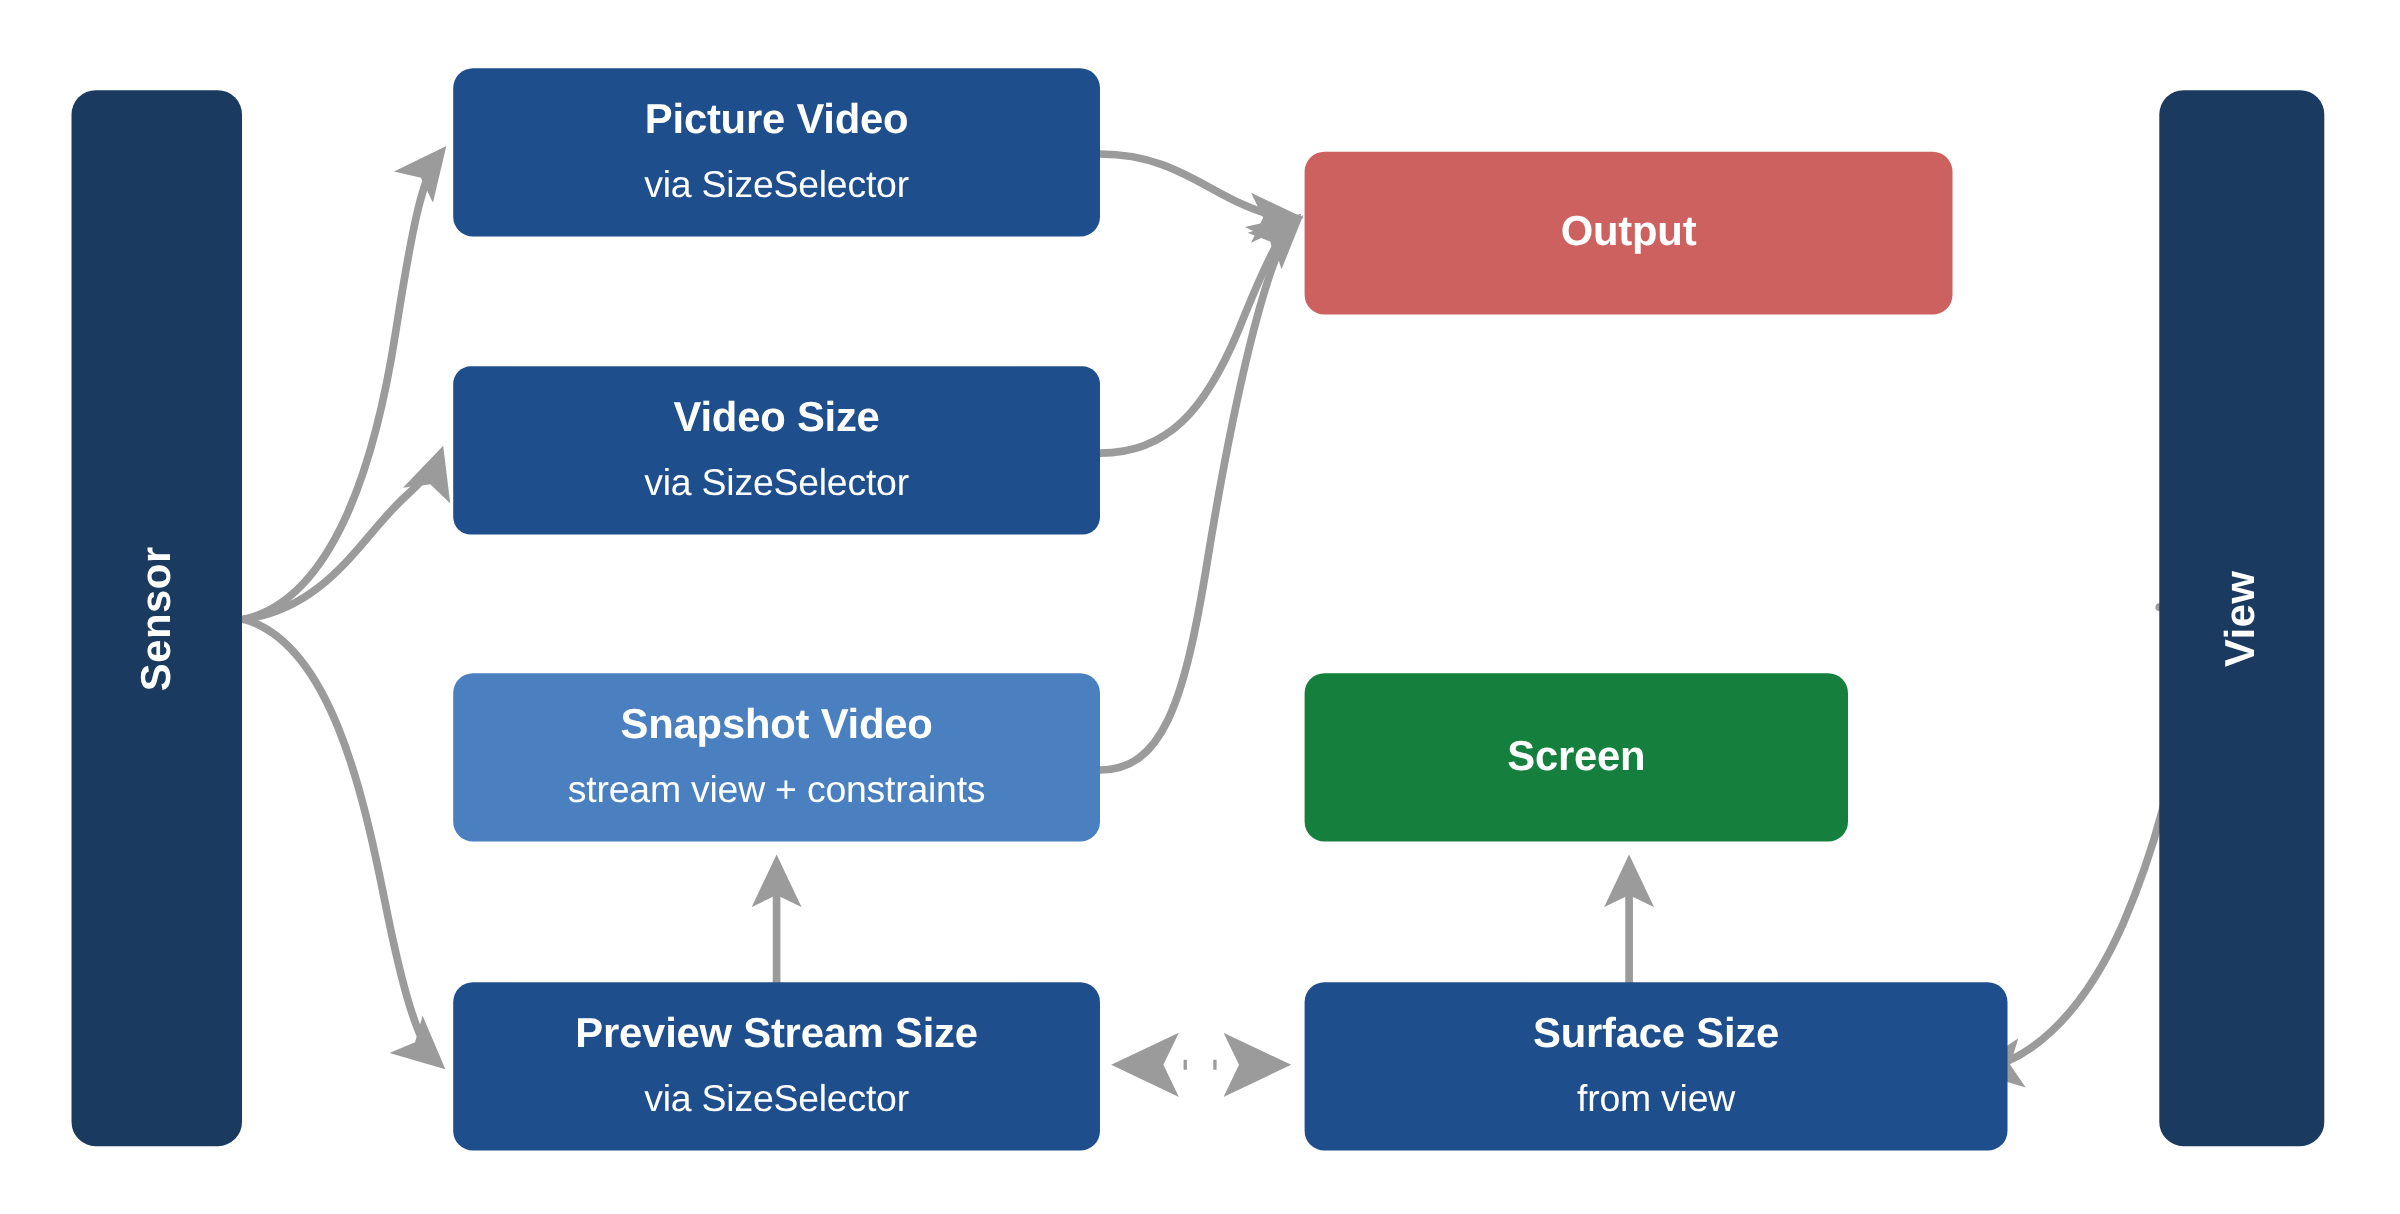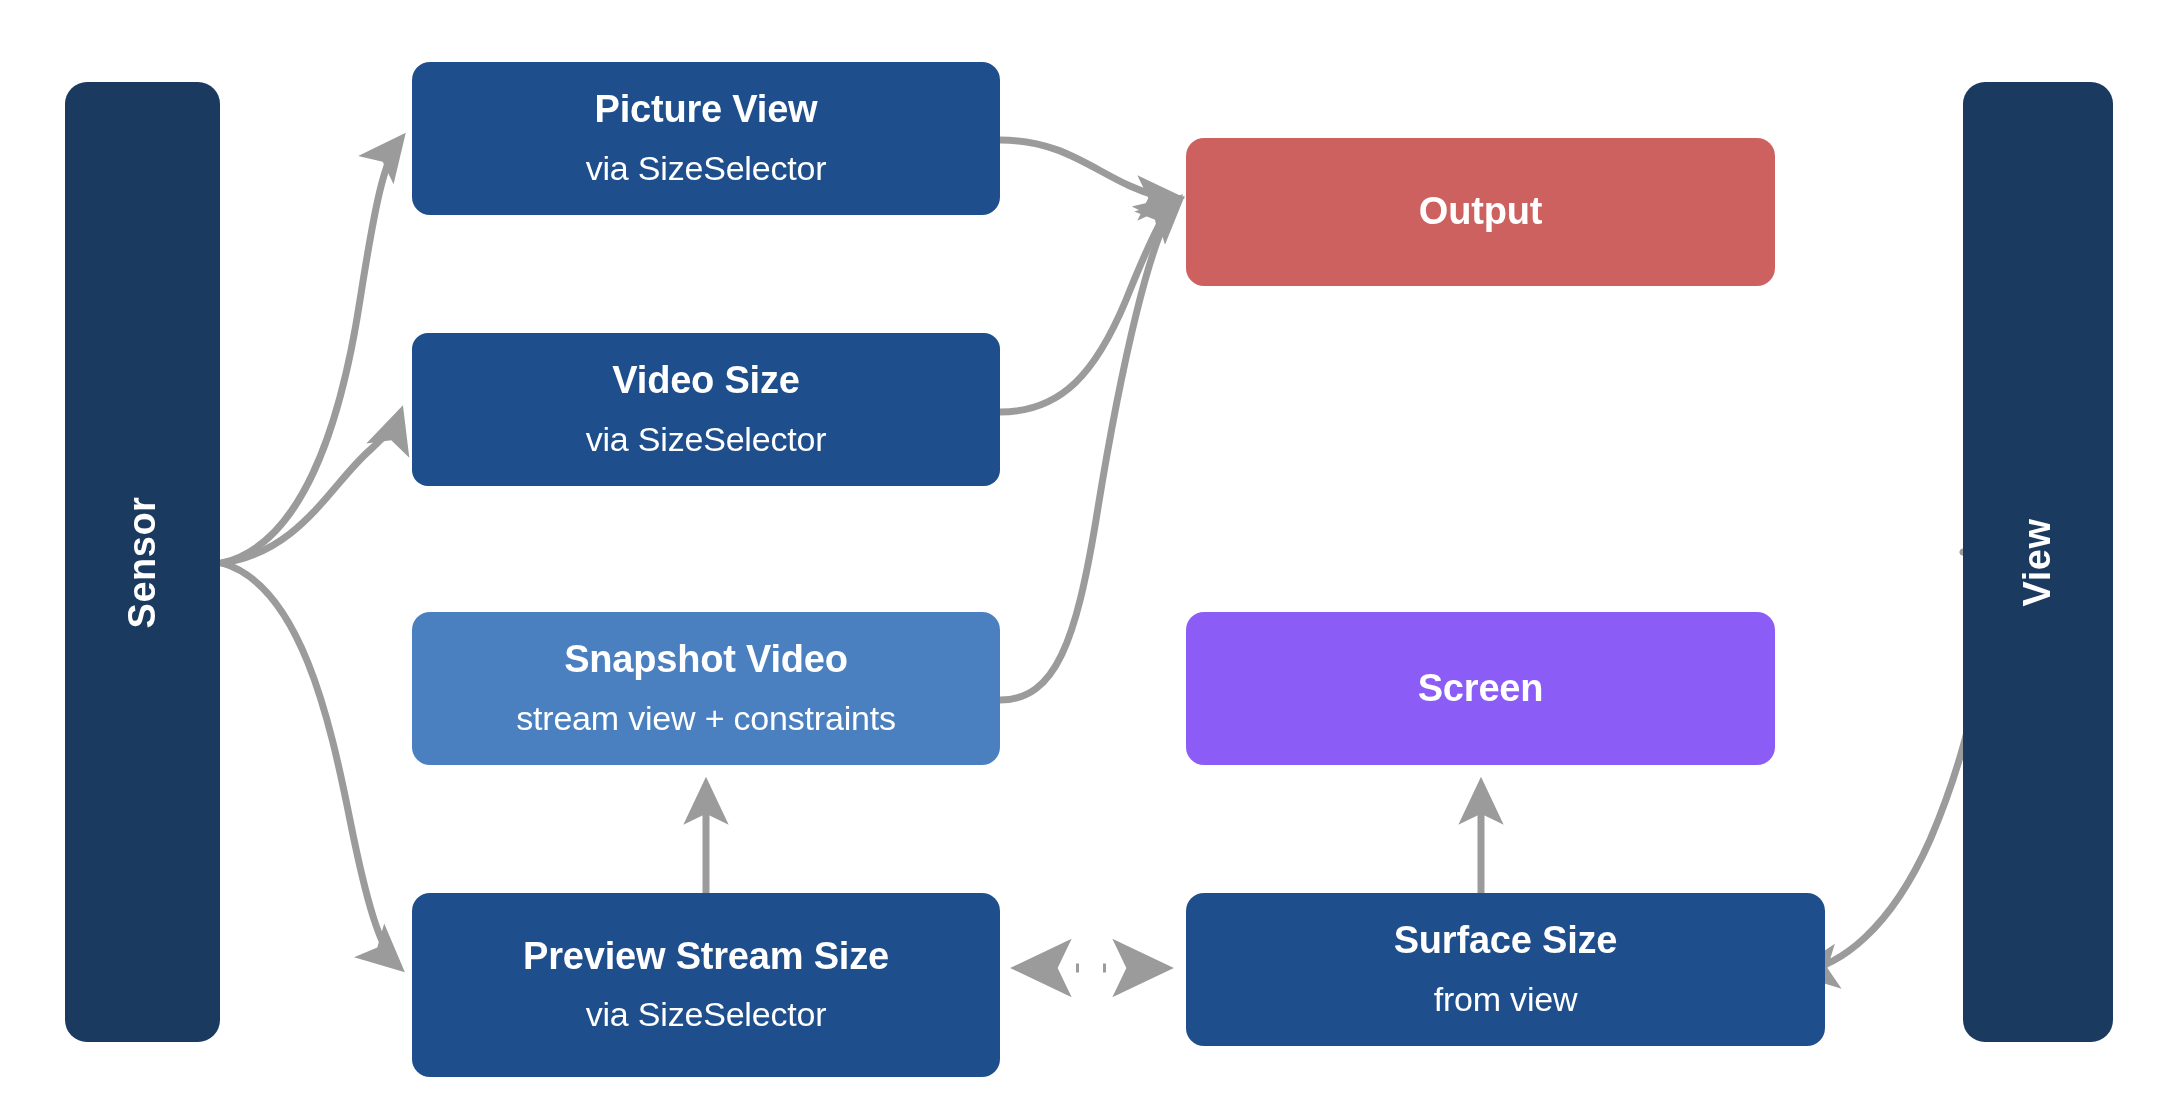--- a/index.html
+++ b/index.html
@@ -113,44 +113,44 @@
 
   <div class="lane" style="left:65px; top:82px; width:155px; height:960px; background:#1b3a5f;">
     <span class="lane-label">Sensor</span>
   </div>
 
   <div class="lane" style="left:1963px; top:82px; width:150px; height:960px; background:#1b3a5f;">
     <span class="lane-label">View</span>
   </div>
 
   <div class="node" style="left:412px; top:62px; width:588px; height:153px; background:#1f4e8c;">
-    <span class="title">Picture View</span>
+    <span class="title">Picture Video</span>
     <span class="subtitle">via SizeSelector</span>
   </div>
 
   <div class="node" style="left:412px; top:333px; width:588px; height:153px; background:#1f4e8c;border-radius:16px;">
     <span class="title">Video Size</span>
     <span class="subtitle">via SizeSelector</span>
   </div>
 
   <div class="node" style="left:412px; top:612px; width:588px; height:153px; background:#4a80c0;">
     <span class="title">Snapshot Video</span>
     <span class="subtitle">stream view + constraints</span>
   </div>
 
-  <div class="node" style="left:412px; top:893px; width:588px; height:184px; background:#1f4e8c;text-align:center;">
+  <div class="node" style="left:412px; top:893px; width:588px; height:153px; background:#1f4e8c;text-align:center;">
     <span class="title">Preview Stream Size</span>
     <span class="subtitle">via SizeSelector</span>
   </div>
 
   <div class="node" style="left:1186px; top:138px; width:589px; height:148px; background:#cd6160;">
     <span class="title">Output</span>
   </div>
 
-  <div class="node" style="left:1186px; top:612px; width:589px; height:153px; background:#8b5cf6;">
+  <div class="node" style="left:1186px; top:612px; width:494px; height:153px; background:#15803d;">
     <span class="title">Screen</span>
   </div>
 
   <div class="node" style="left:1186px; top:893px; width:639px; height:153px; background:#1f4e8c;">
     <span class="title">Surface Size</span>
     <span class="subtitle">from view</span>
   </div>
 
 </div>
 

